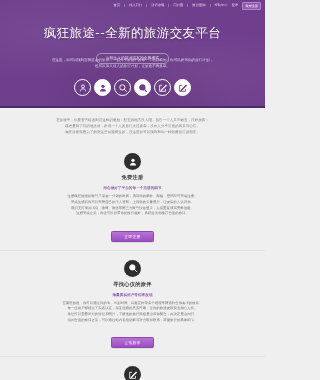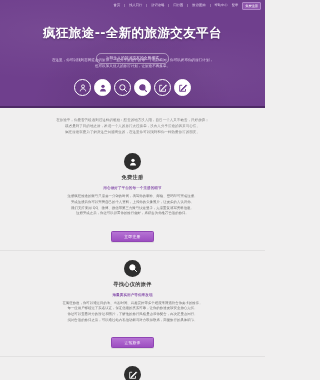--- a/index.html
+++ b/index.html
@@ -70,21 +70,21 @@
 
   
   .hero-title {
     position: absolute;
     top: 25px;
     left: 0;
     width: 265px;
     text-align: center;
     font-size: 12.5px;
     line-height: 15px;
-    font-weight: bold;
+    font-weight: normal;
     color: #ffffff;
     letter-spacing: 0.4px;
     text-shadow: 0 1px 2px rgba(0,0,0,0.30);
   }
 
   
   .hero-pill-wrap {
     position: absolute;
     top: 44px;
     left: 0;

